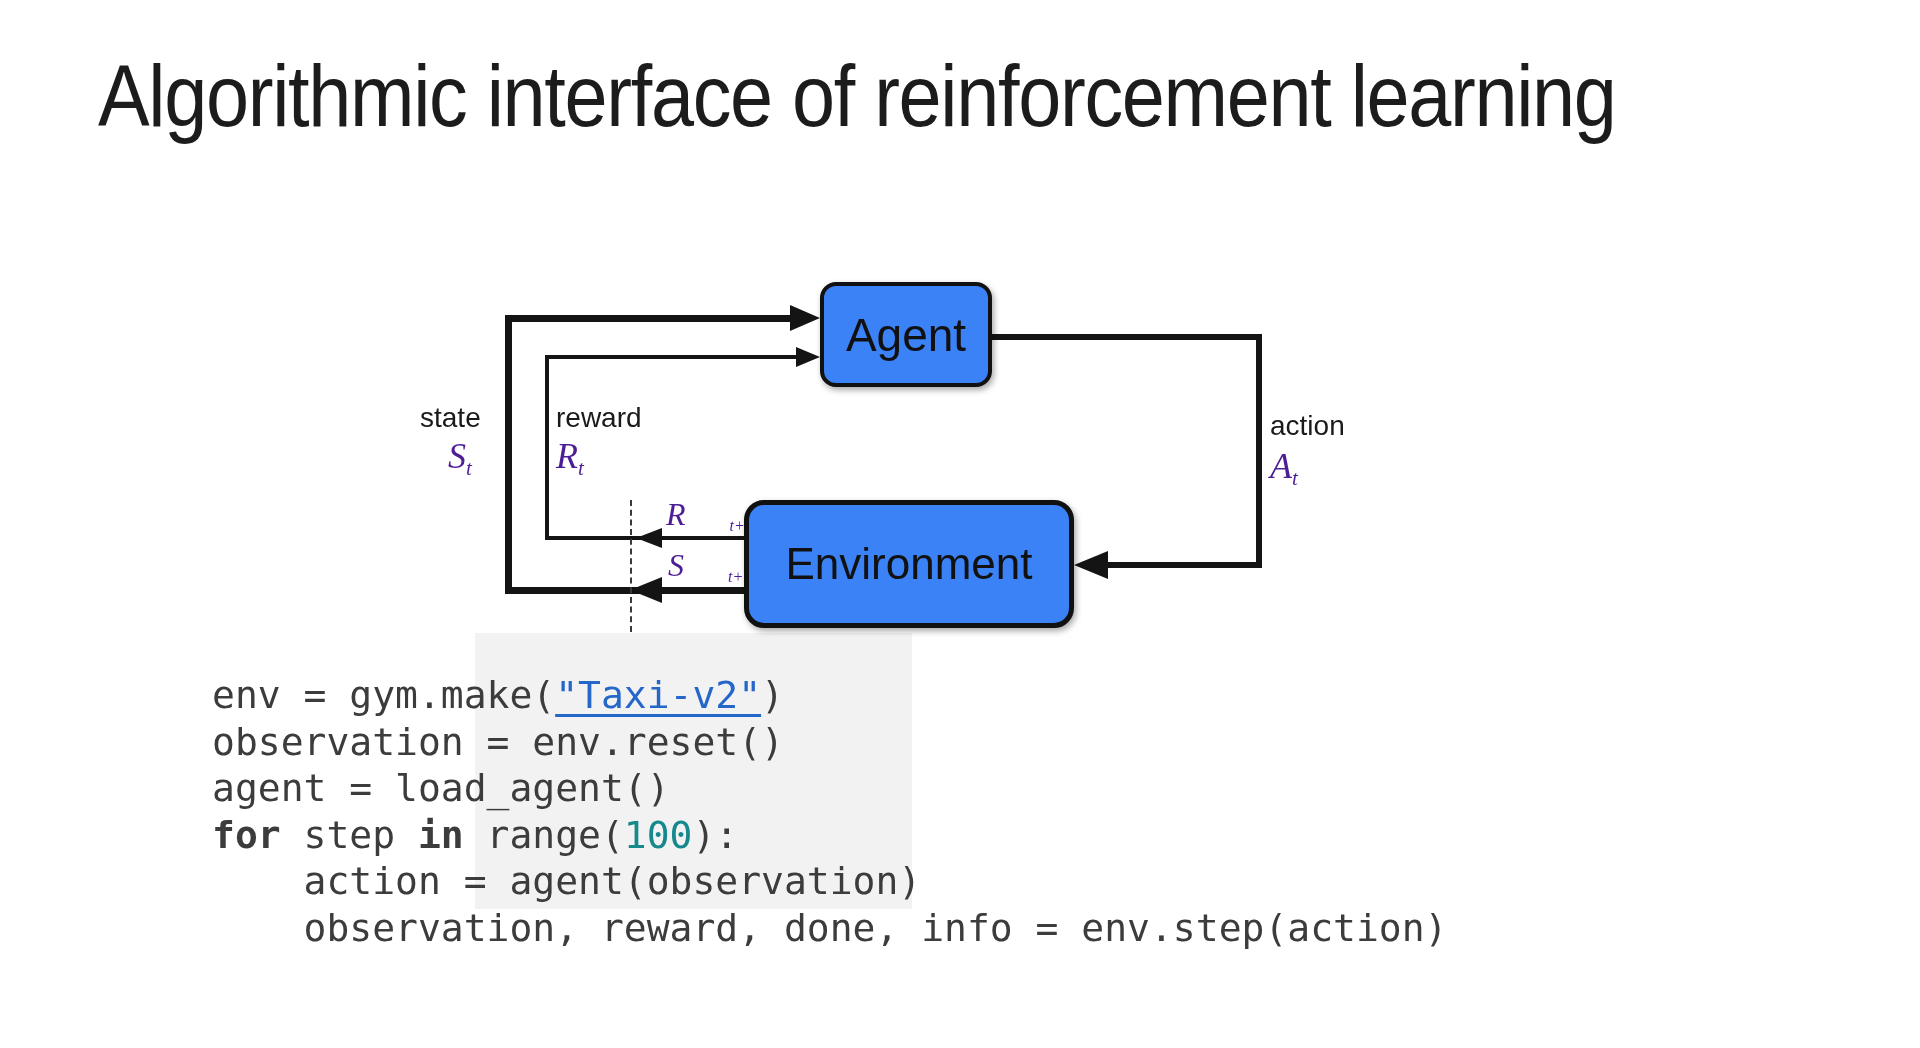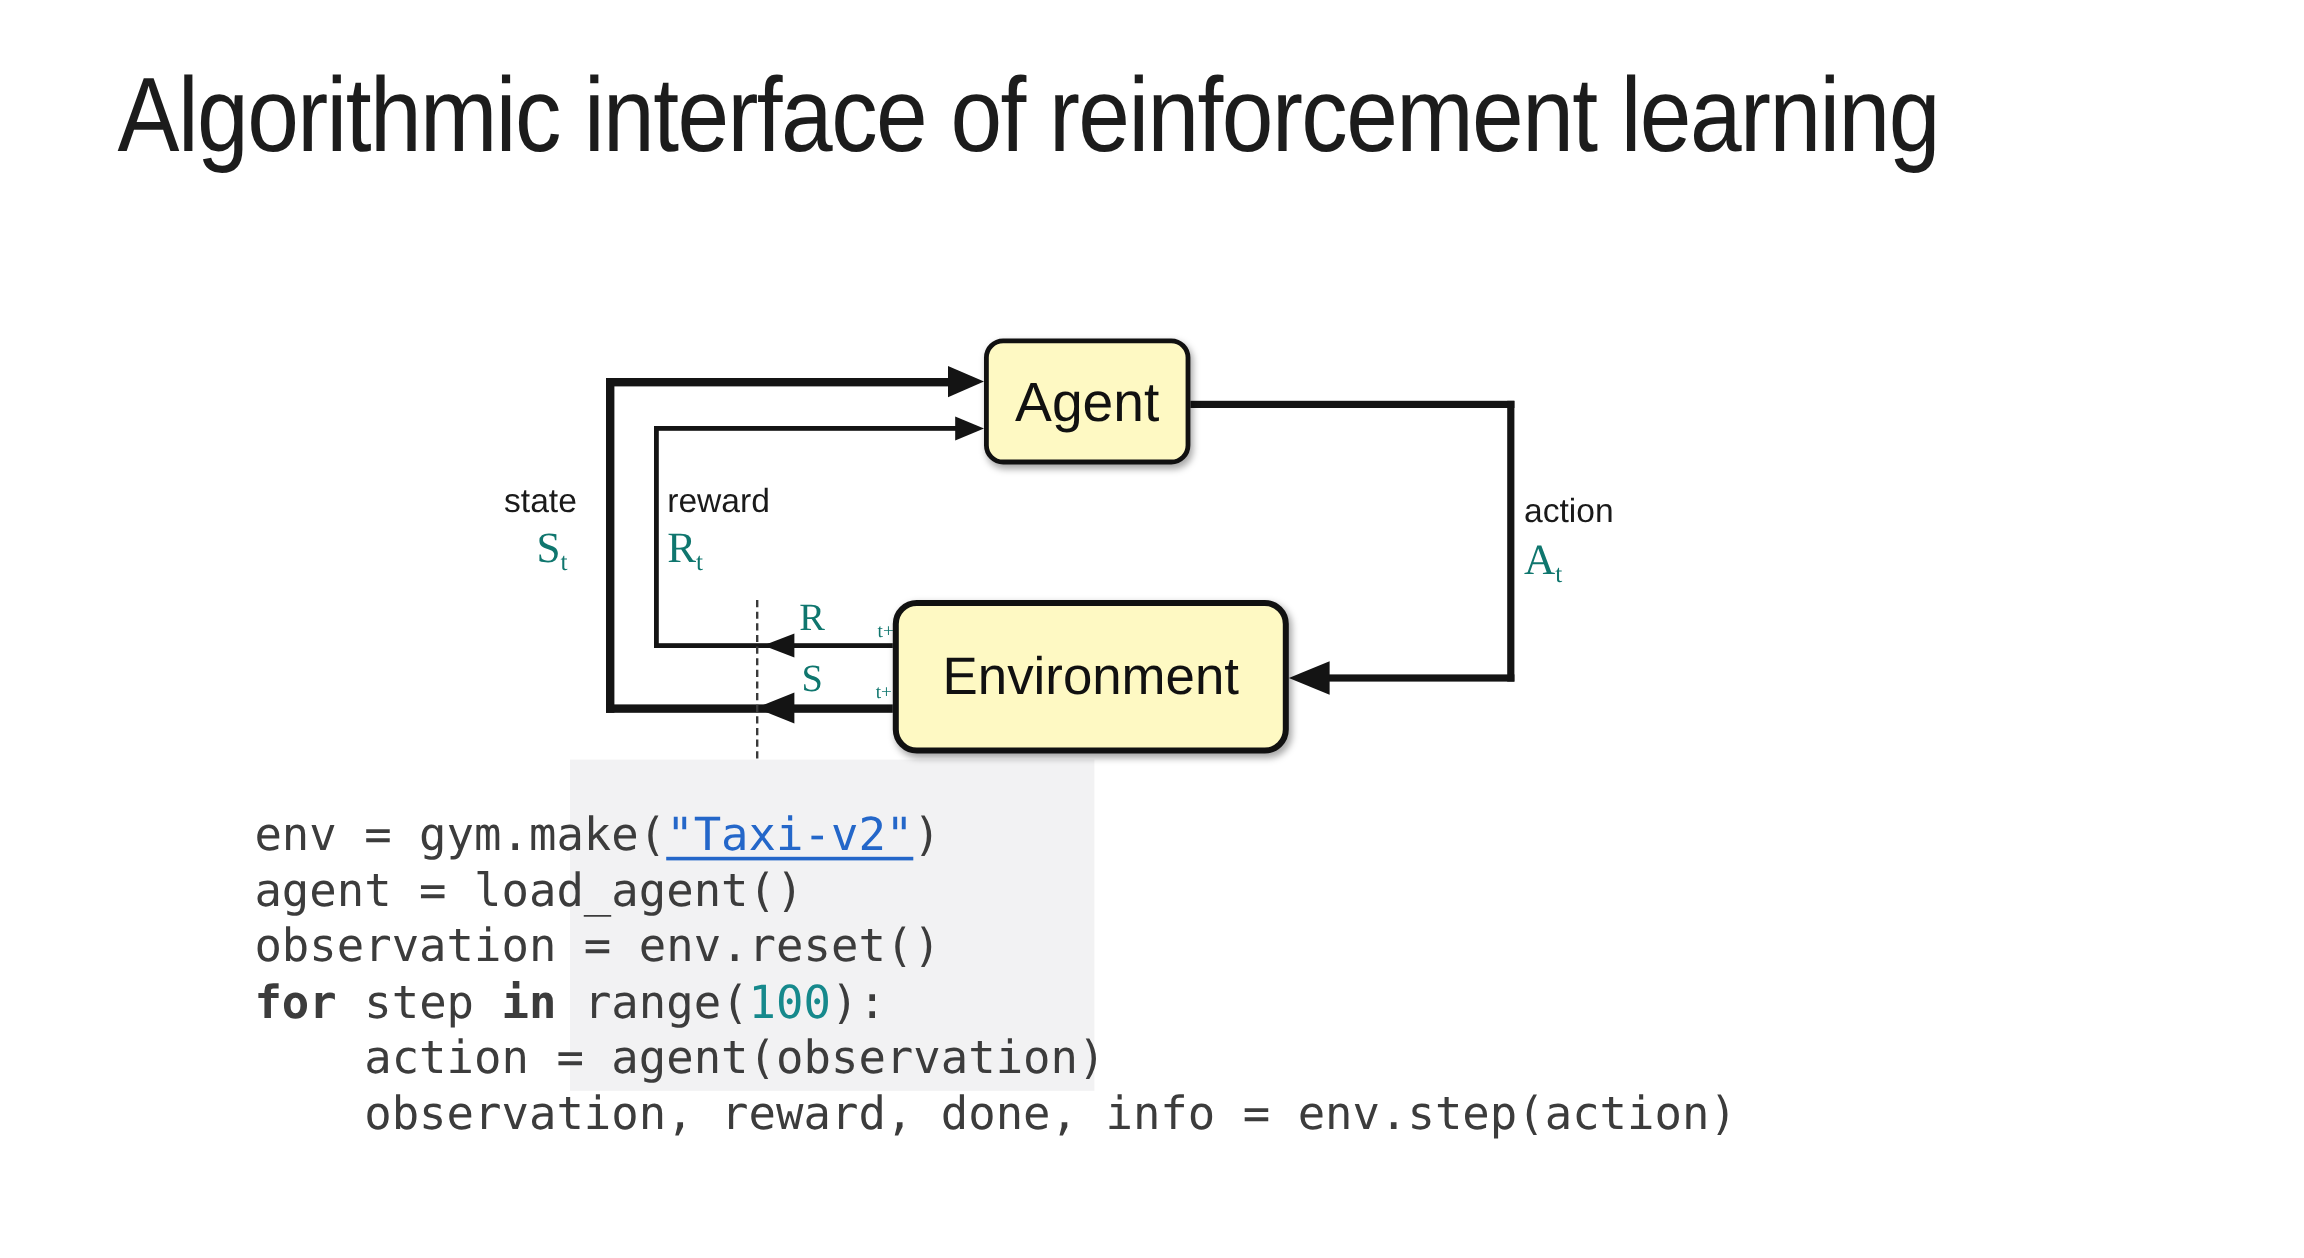--- a/index.html
+++ b/index.html
@@ -32,21 +32,21 @@
   .hline, .vline { position: absolute; background: #141414; }
   .dashed-v {
     position: absolute;
     width: 0;
     border-left: 2px dashed #3a3a3a;
   }
   .arr { position: absolute; width: 0; height: 0; }
 
   .node {
     position: absolute;
-    background: #fef9c3;
+    background: #3b82f6;
     border: 4px solid #111111;
     border-radius: 16px;
     box-shadow: 2px 3px 6px rgba(0,0,0,0.35);
     display: flex;
     align-items: center;
     justify-content: center;
     color: #111111;
     z-index: 5;
   }
   .node.agent   { left: 820px; top: 282px; width: 164px; height: 97px;  font-size: 46px; }
@@ -55,22 +55,23 @@
   .diag-label {
     position: absolute;
     font-size: 28px;
     color: #1a1a1a;
     line-height: 1;
     white-space: nowrap;
   }
   .math {
     position: absolute;
     font-family: "Liberation Serif", serif;
+    font-style: italic;
     font-size: 36px;
-    color: #0f766e;
+    color: #4c1d95;
     line-height: 1;
     white-space: nowrap;
   }
   .math .sub {
     font-size: 21px;
     vertical-align: -7px;
     letter-spacing: 0;
   }
   .math.small { font-size: 32px; }
   .math.small .sub { font-size: 16px; vertical-align: -6px; margin-left: 44px; }
@@ -150,20 +151,20 @@
     <div class="math" style="left:1270px; top:448px;"><span>A</span><span class="sub">t</span></div>
 
     <div class="math small" style="left:666px; top:498px;"><span>R</span><span class="sub">t+1</span></div>
     <div class="math small" style="left:668px; top:549px;"><span>S</span><span class="sub">t+1</span></div>
   </div>
 
   <div class="code-bg"></div>
 
   <div class="code">
     <div class="code-line"><span>env = gym.make(</span><span class="link">"Taxi-v2"</span><span>)</span></div>
+    <div class="code-line"><span>observation = env.reset()</span></div>
     <div class="code-line"><span>agent = load_agent()</span></div>
-    <div class="code-line"><span>observation = env.reset()</span></div>
     <div class="code-line"><span class="kw">for</span><span> step </span><span class="kw">in</span><span> range(</span><span class="num">100</span><span>):</span></div>
     <div class="code-line"><span>    action = agent(observation)</span></div>
     <div class="code-line"><span>    observation, reward, done, info = env.step(action)</span></div>
   </div>
 
 </div>
 
 </body></html>

